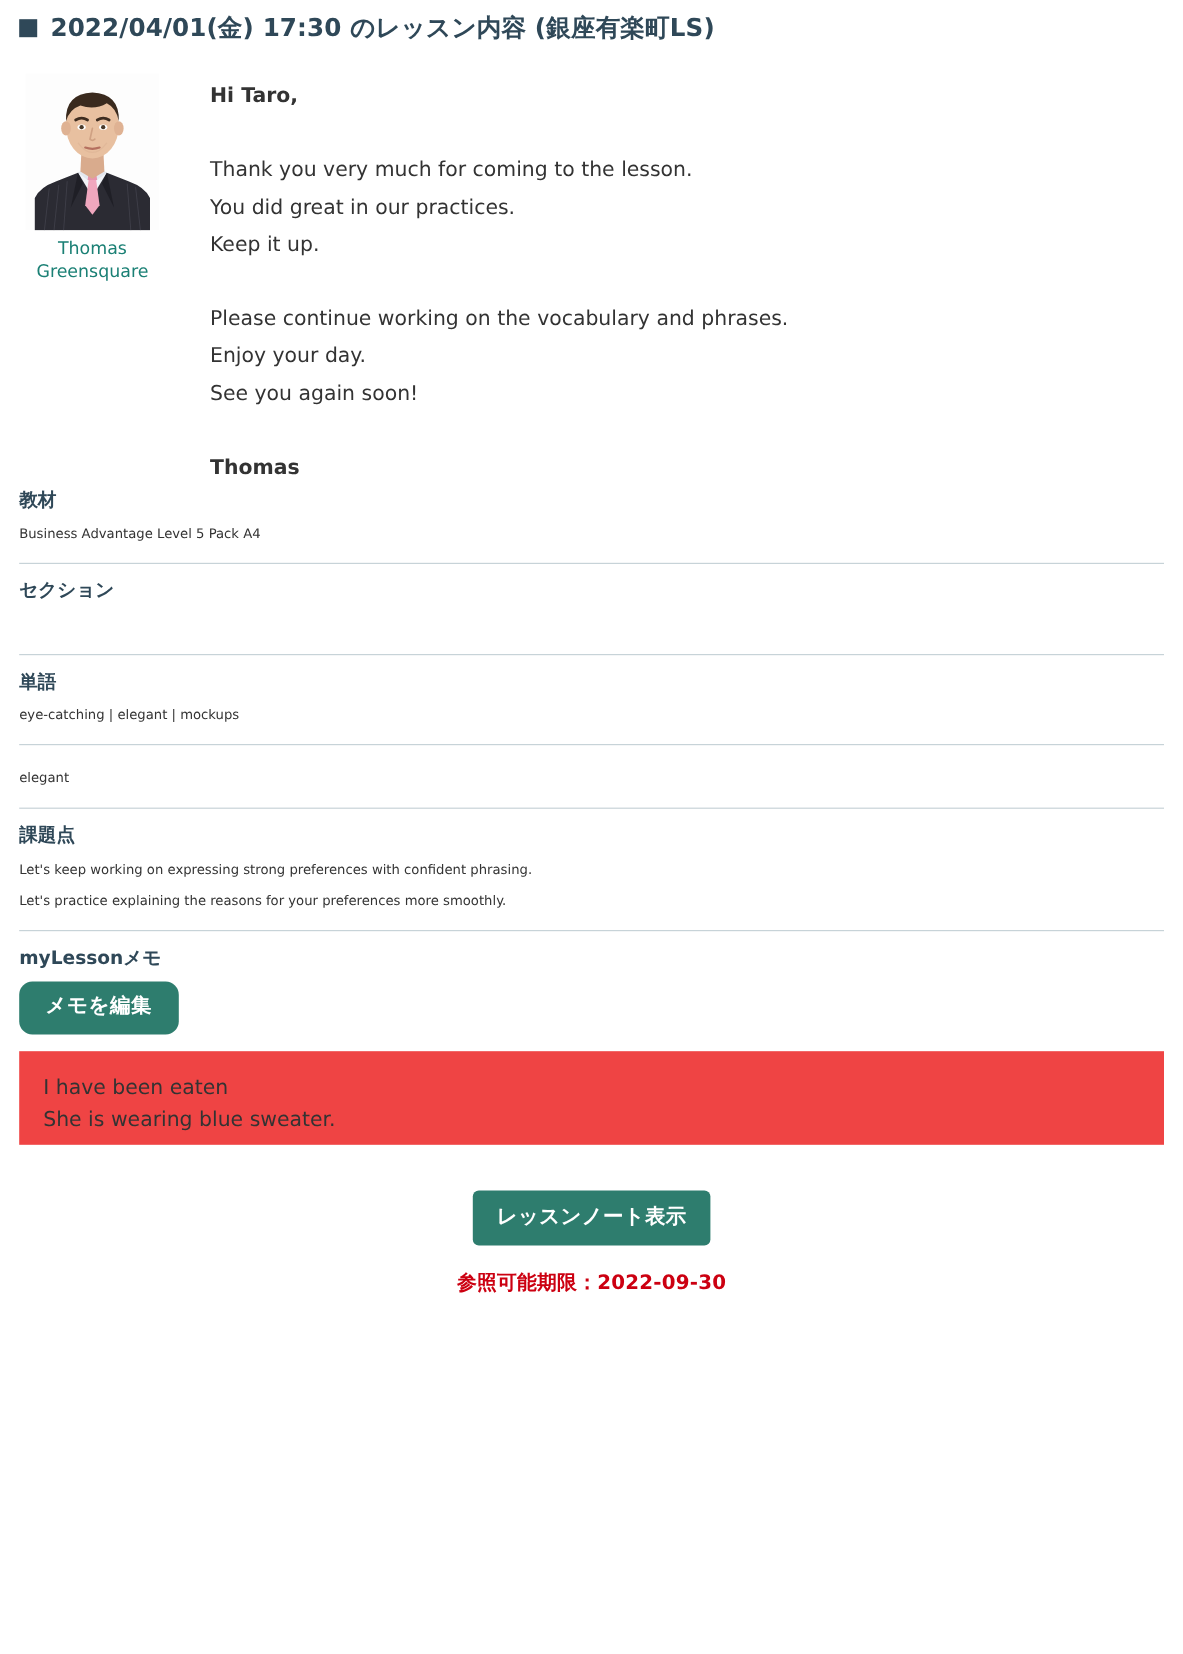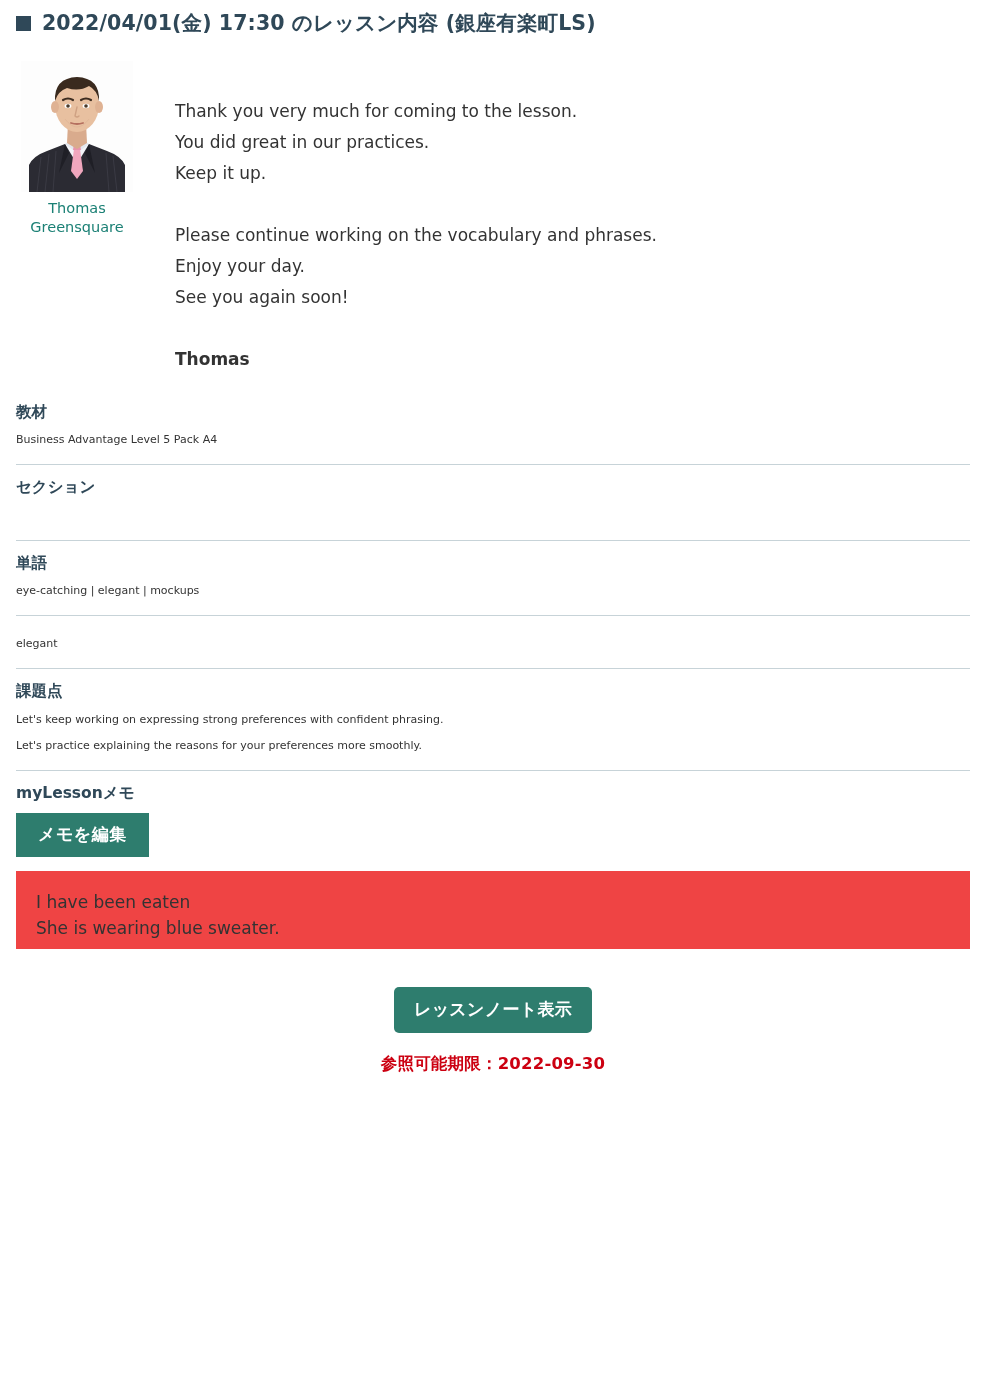--- a/index.html
+++ b/index.html
@@ -85,21 +85,20 @@
     font-size: 17px;
     line-height: 31px;
     color: #333333;
   }
   .msg-line.bold { font-weight: bold; }
   .msg-gap { height: 31px; }
 
   
   .details {
     padding: 0 16px;
-    margin-top: 26px;
   }
   .detail-row {
     border-top: 1px solid #c7d3d8;
     padding: 11px 0 11px 0;
   }
   .detail-row.first { border-top: none; padding-top: 0; }
   .detail-label {
     font-size: 15.5px;
     font-weight: bold;
     color: #2f4858;
@@ -133,22 +132,23 @@
   .btn-small {
     font-size: 14.5px;
     font-weight: bold;
     padding: 8px 12px 9px 12px;
     border-radius: 4px;
   }
   .btn-memo {
     font-size: 17px;
     font-weight: bold;
     padding: 13px 22px 14px 22px;
-    border-radius: 0;
+    border-radius: 11px;
     letter-spacing: 0.5px;
+    font-family: Liberation Mono, monospace;
   }
   .btn-note {
     font-size: 17px;
     font-weight: bold;
     padding: 14px 20px 15px 20px;
     border-radius: 5px;
     letter-spacing: 0.3px;
   }
 
   
@@ -244,20 +244,21 @@
 
           <path d="M50 62 Q56 64 62 62" stroke="#b5705f" stroke-width="1.8" fill="none" stroke-linecap="round"></path>
 
           <path d="M44 58 Q56 74 68 58" stroke="#dcb294" stroke-width="1" fill="none" opacity="0.6"></path>
         </svg>
       </div>
       <a class="teacher-name" href="#">Thomas Greensquare</a>
     </div>
 
     <div class="message-col">
+      <div class="msg-line bold">Hi Taro,</div>
       <div class="msg-gap"></div>
       <div class="msg-line">Thank you very much for coming to the lesson.</div>
       <div class="msg-line">You did great in our practices.</div>
       <div class="msg-line">Keep it up.</div>
       <div class="msg-gap"></div>
       <div class="msg-line">Please continue working on the vocabulary and phrases.</div>
       <div class="msg-line">Enjoy your day.</div>
       <div class="msg-line">See you again soon!</div>
       <div class="msg-gap"></div>
       <div class="msg-line bold">Thomas</div>

